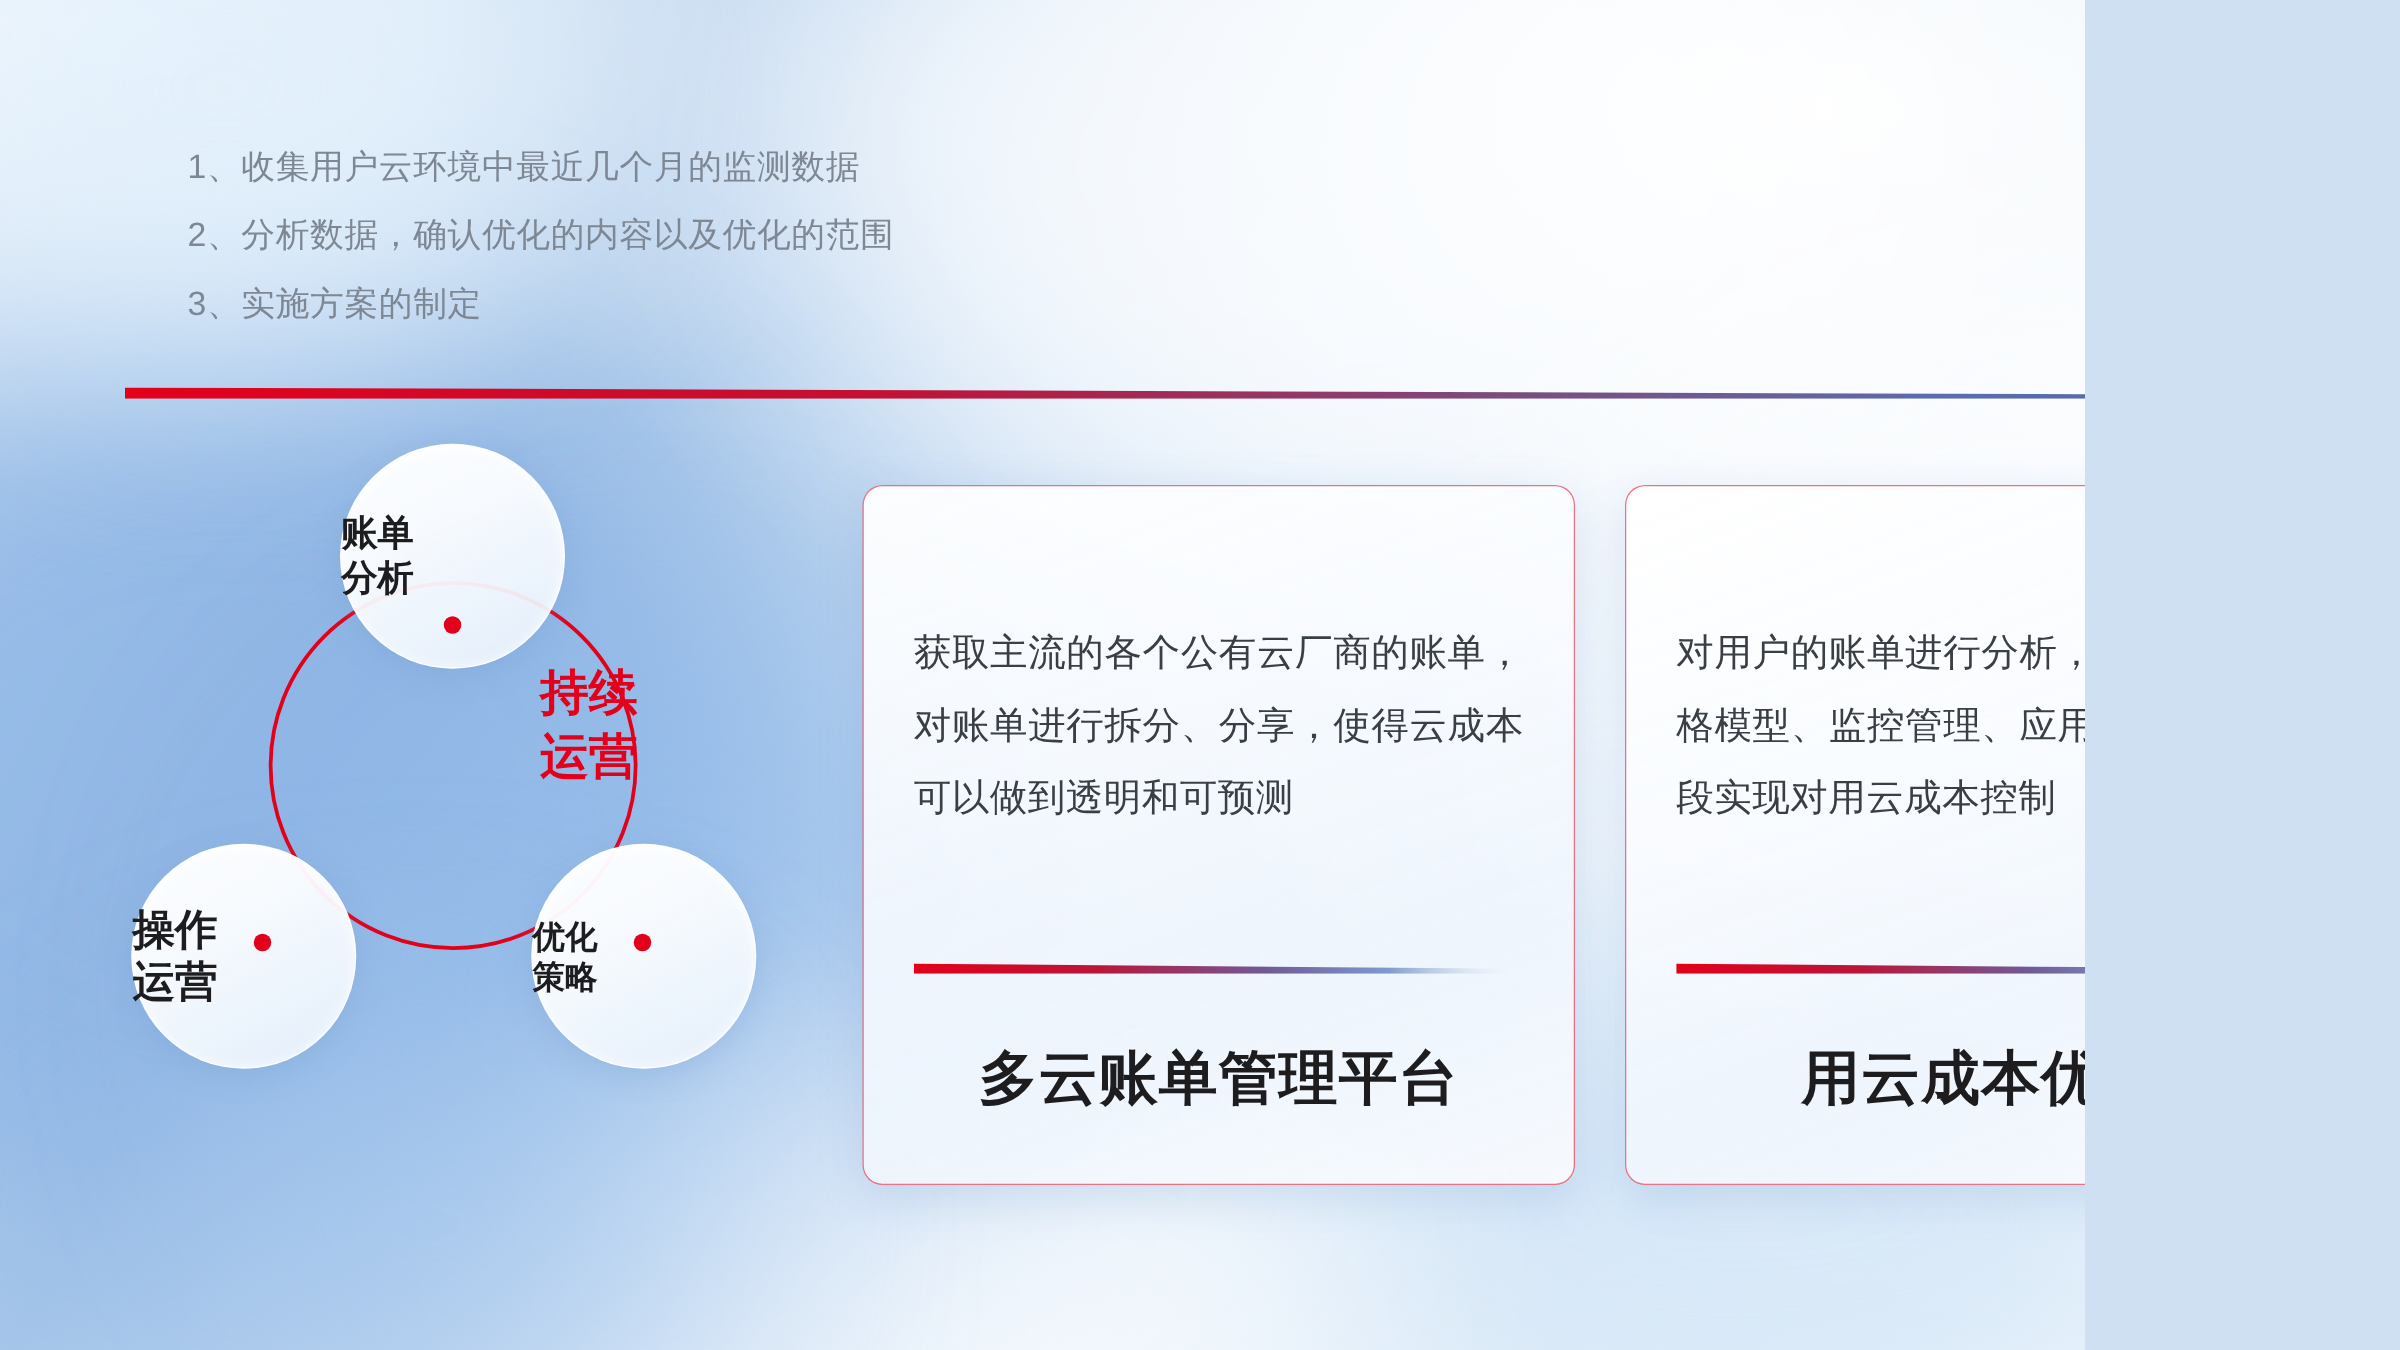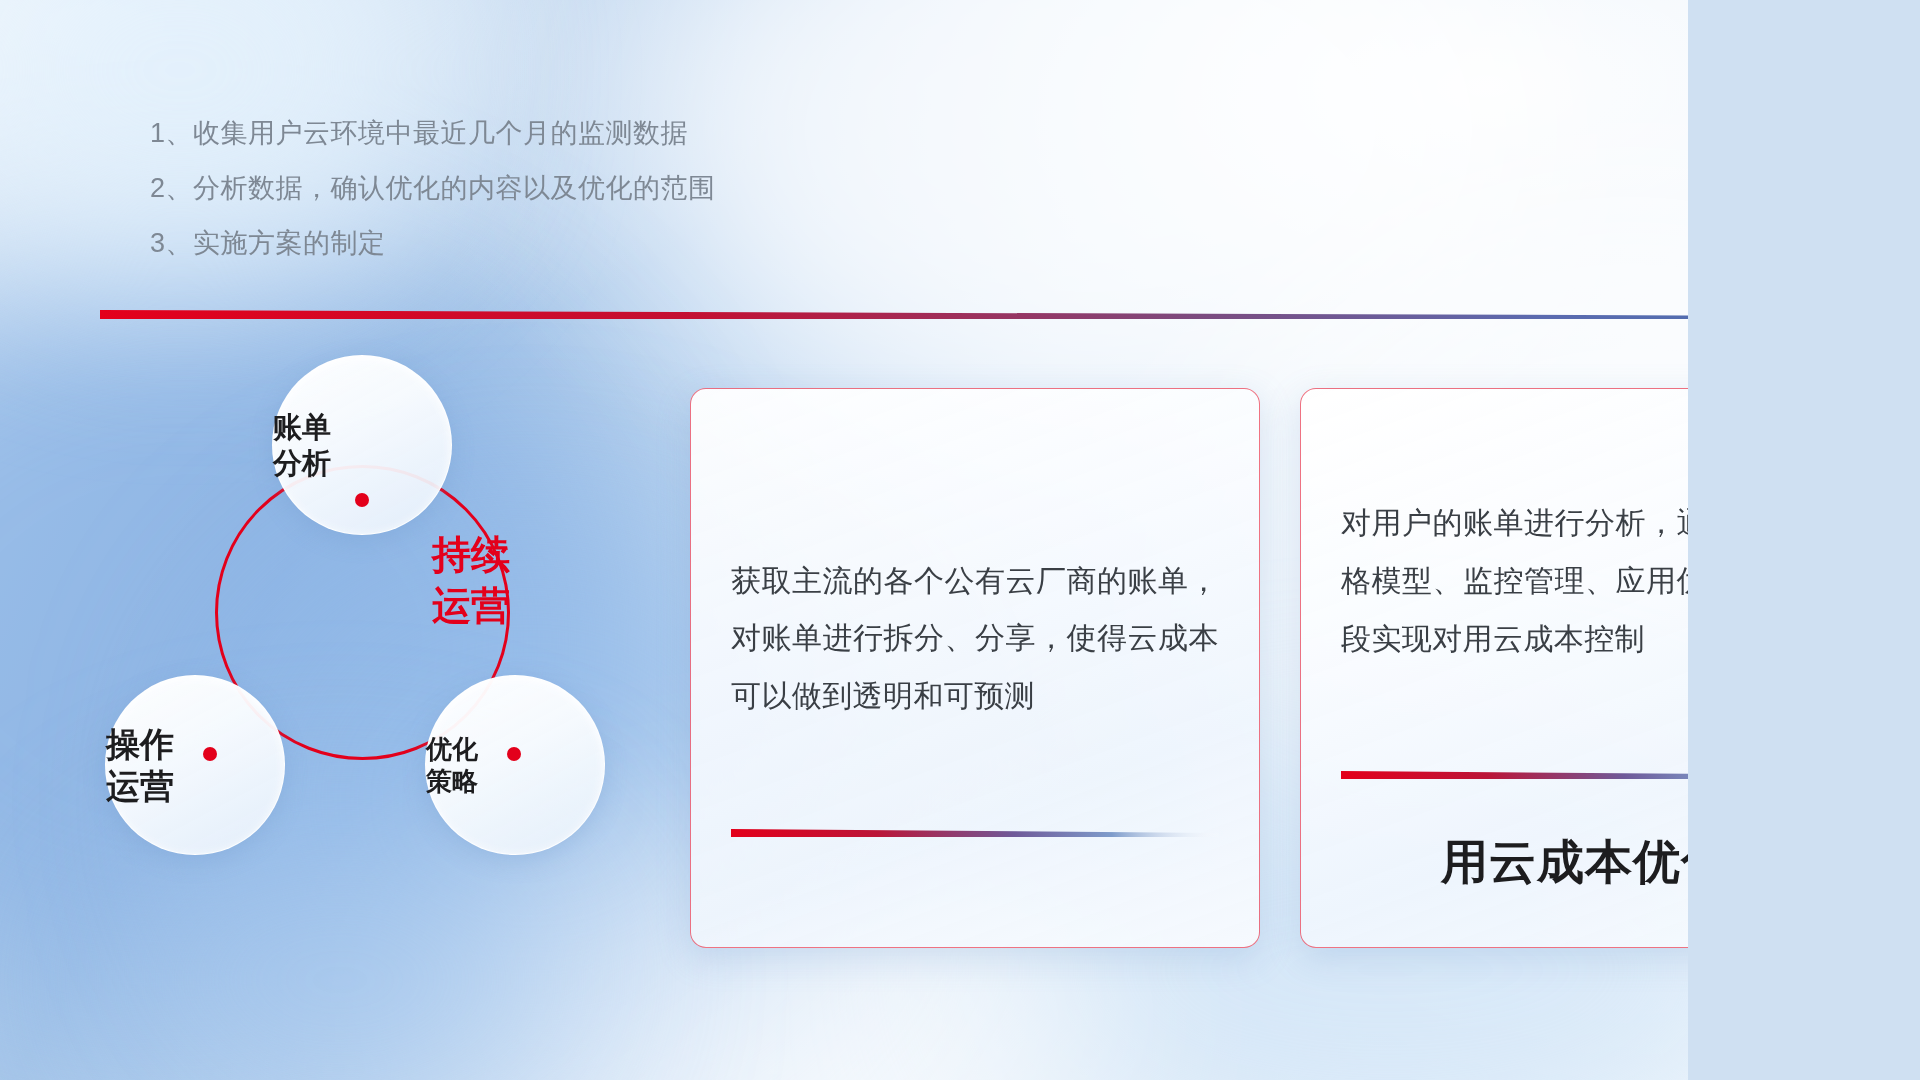--- a/index.html
+++ b/index.html
@@ -27,21 +27,20 @@
       linear-gradient(118deg,
         #cfe2f5 0%,
         #bcd6f0 12%,
         #a9c8ea 26%,
         #b7d2ef 40%,
         #cfe2f6 55%,
         #dbeaf8 68%,
         #e6f0fa 80%,
         #eef5fc 92%,
         #f4f9fd 100%);
-    padding-left: 20px;
   }
   
   .blob {
     position: absolute;
     border-radius: 50%;
     filter: blur(90px);
     pointer-events: none;
   }
   .blob.b1 { left: -260px; top: 260px;  width: 900px;  height: 760px; background: rgba(120,166,224,0.55); }
   .blob.b2 { left: 210px;  top: 520px;  width: 640px;  height: 560px; background: rgba(150,190,235,0.50); }
@@ -247,20 +246,21 @@
         <linearGradient id="gradCard1" x1="0" y1="0" x2="1" y2="0">
           <stop offset="0%" stop-color="#e3001b"></stop>
           <stop offset="30%" stop-color="#bb1538"></stop>
           <stop offset="58%" stop-color="#6f5a99"></stop>
           <stop offset="78%" stop-color="#7e9ccb"></stop>
           <stop offset="100%" stop-color="#ffffff" stop-opacity="0.1"></stop>
         </linearGradient>
       </defs>
       <path d="M0,1 L490,5 L490,9 L0,9 Z" fill="url(#gradCard1)"></path>
     </svg>
+    <div class="card-title">多云账单管理平台</div>
   </div>
 
   <div class="card" id="card-2">
     <div class="card-body">对用户的账单进行分析，通过匹配价格模型、监控管理、应用优化等多少段实现对用云成本控制</div>
     <svg class="card-rule" viewBox="0 0 490 9" preserveAspectRatio="none">
       <defs>
         <linearGradient id="gradCard2" x1="0" y1="0" x2="1" y2="0">
           <stop offset="0%" stop-color="#e3001b"></stop>
           <stop offset="30%" stop-color="#bb1538"></stop>
           <stop offset="58%" stop-color="#6f5a99"></stop>

